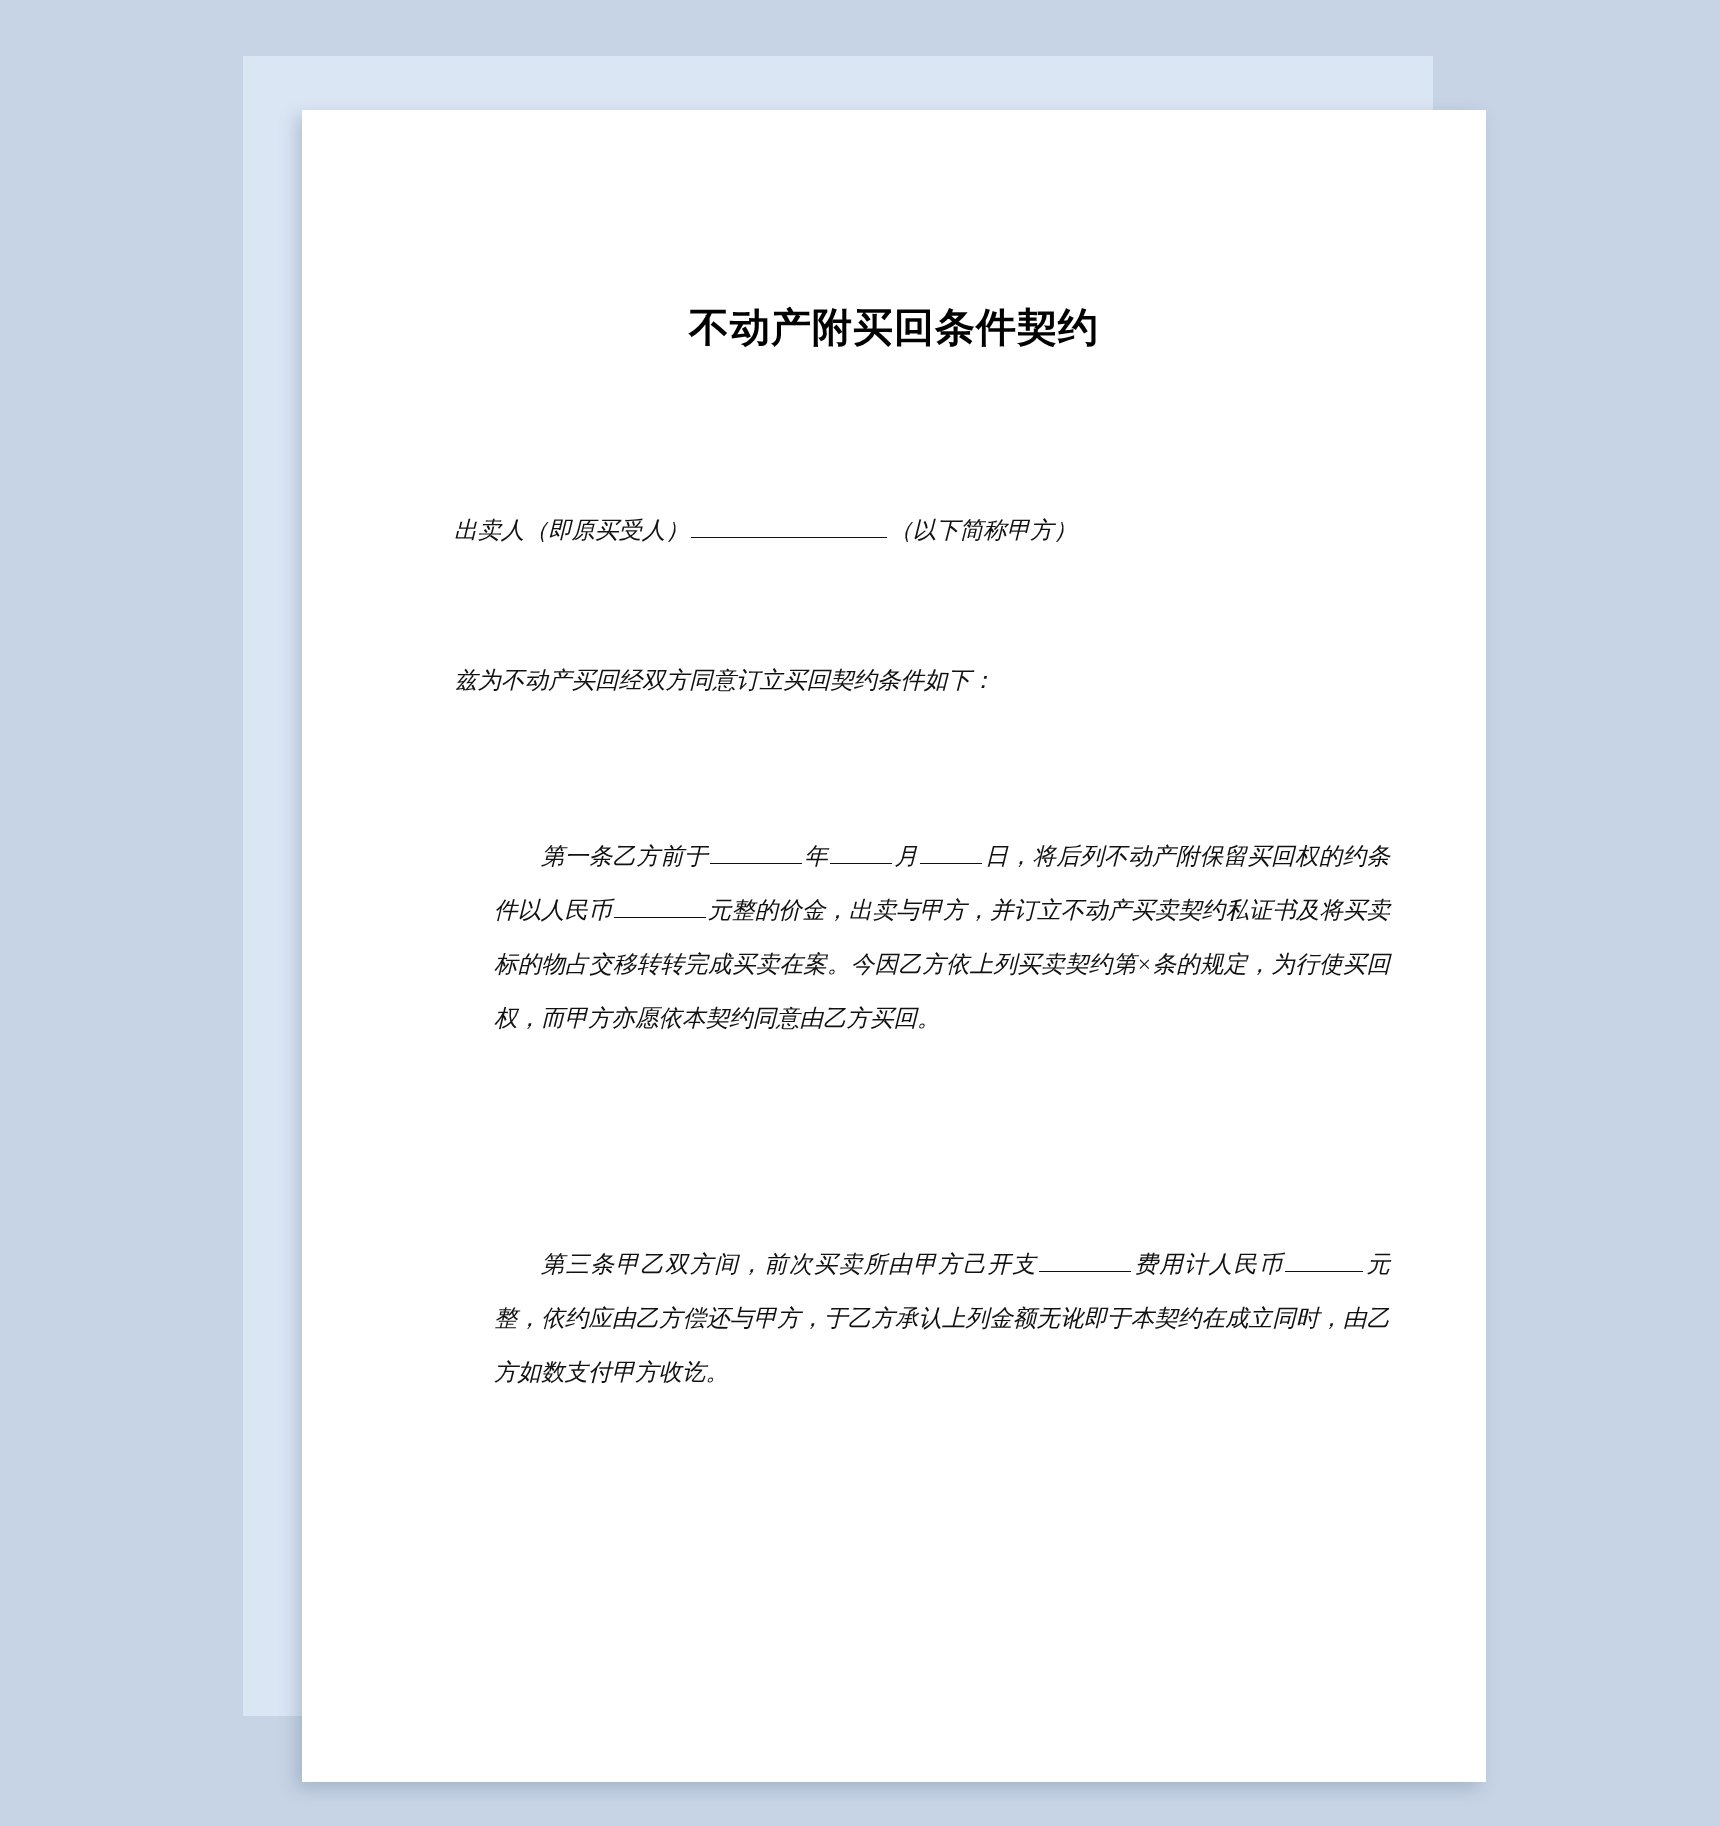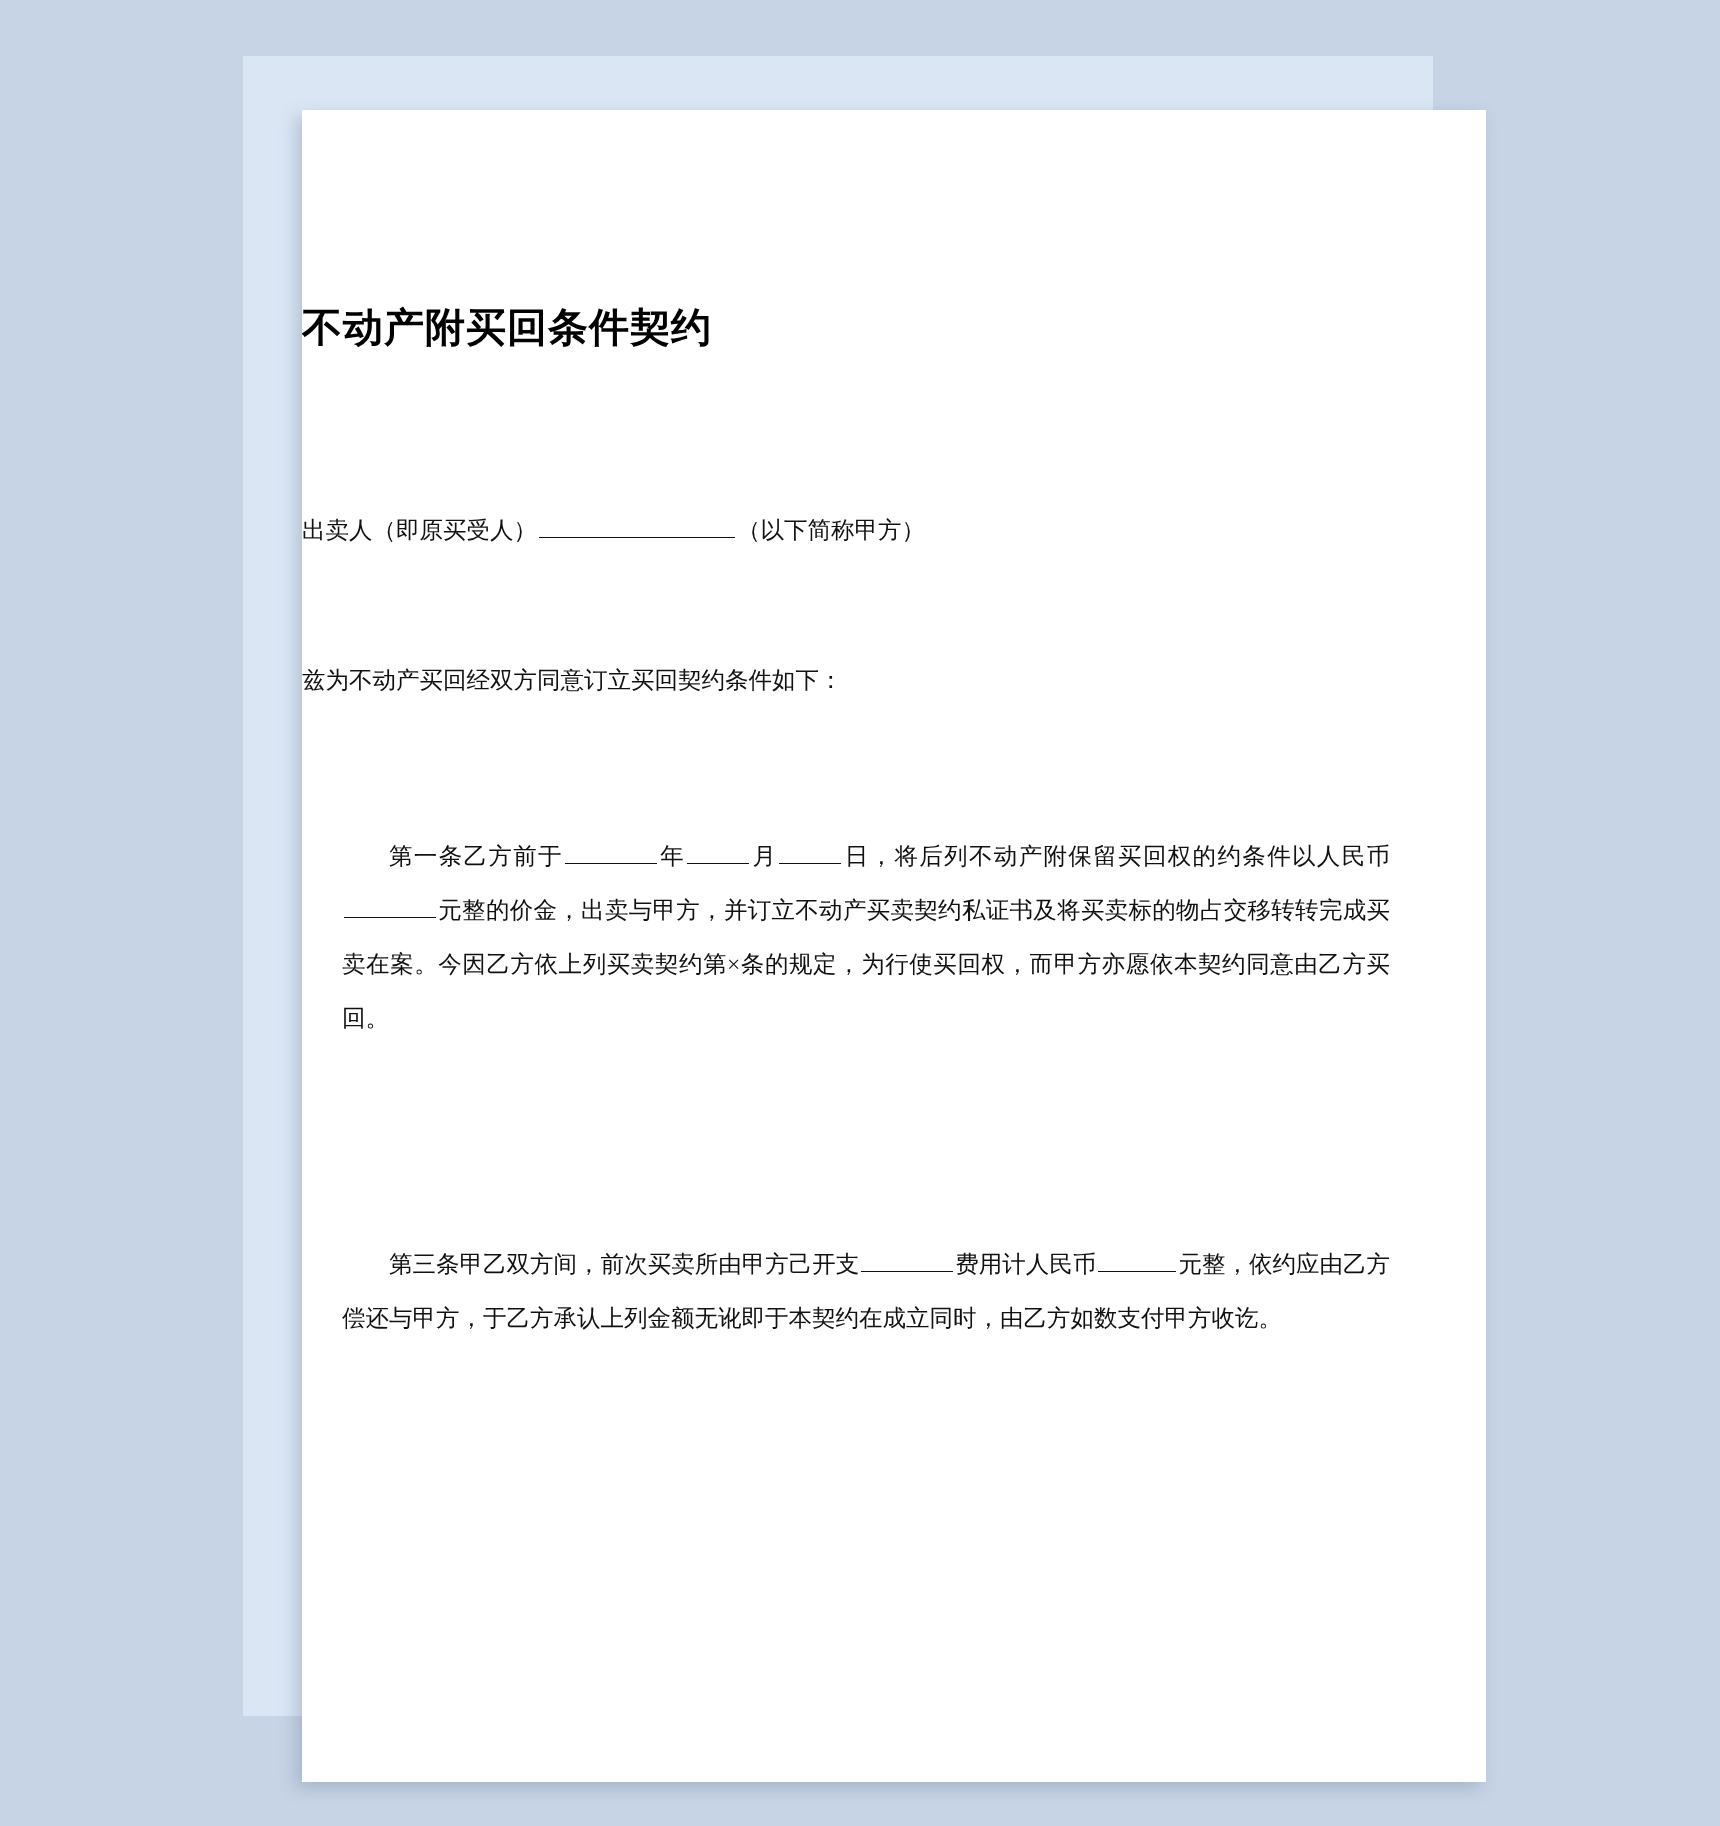--- a/index.html
+++ b/index.html
@@ -35,31 +35,33 @@
     background: #ffffff;
     box-shadow: -6px 6px 16px rgba(80, 100, 130, 0.28);
     overflow: hidden;
   }
 
   .doc-title {
     font-family: "DejaVu Sans", "Liberation Sans", sans-serif;
     font-weight: bold;
     font-size: 40px;
     color: #000;
-    text-align: left;
+    text-align: center;
     margin-top: 190px;
     letter-spacing: 1px;
   }
 
   .body-block {
     margin: 0 auto;
+    padding-left: 152px;
     padding-right: 96px;
     font-size: 23.5px;
     line-height: 1.0;
     color: #1a1a1a;
+    font-style: italic;
   }
 
   .para {
     font-size: 23.5px;
     line-height: 54px;
     color: #111;
     text-align: justify;
     text-justify: inter-ideograph;
   }
 

